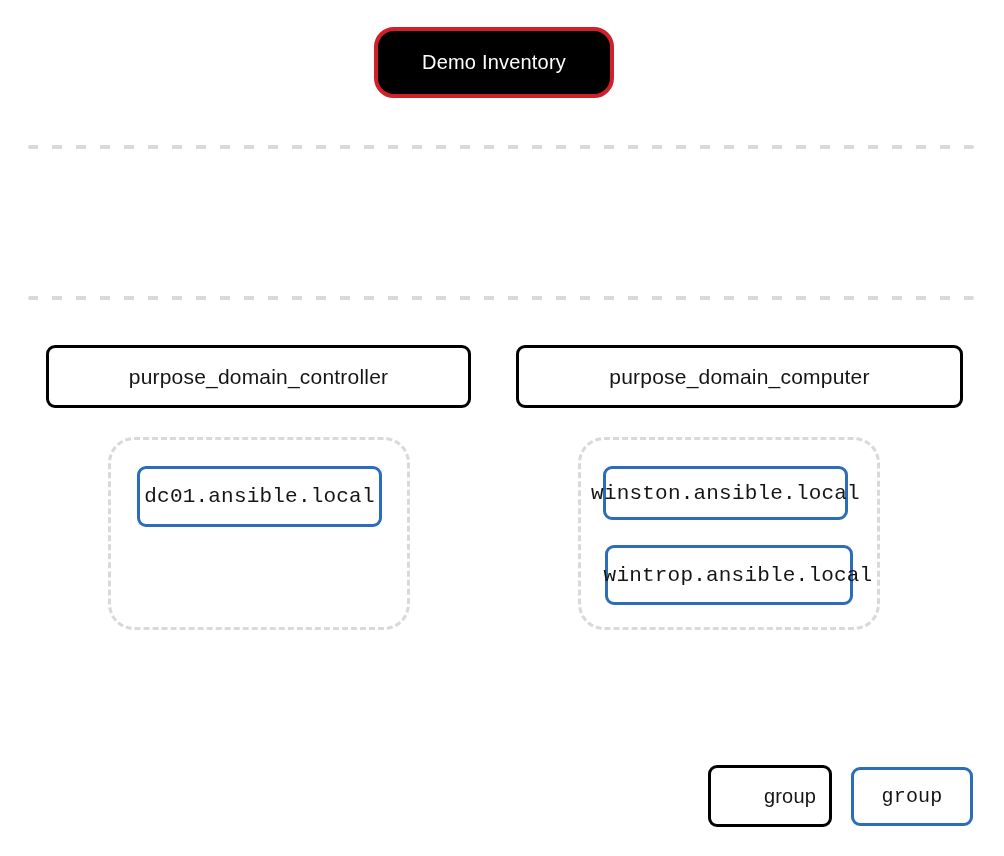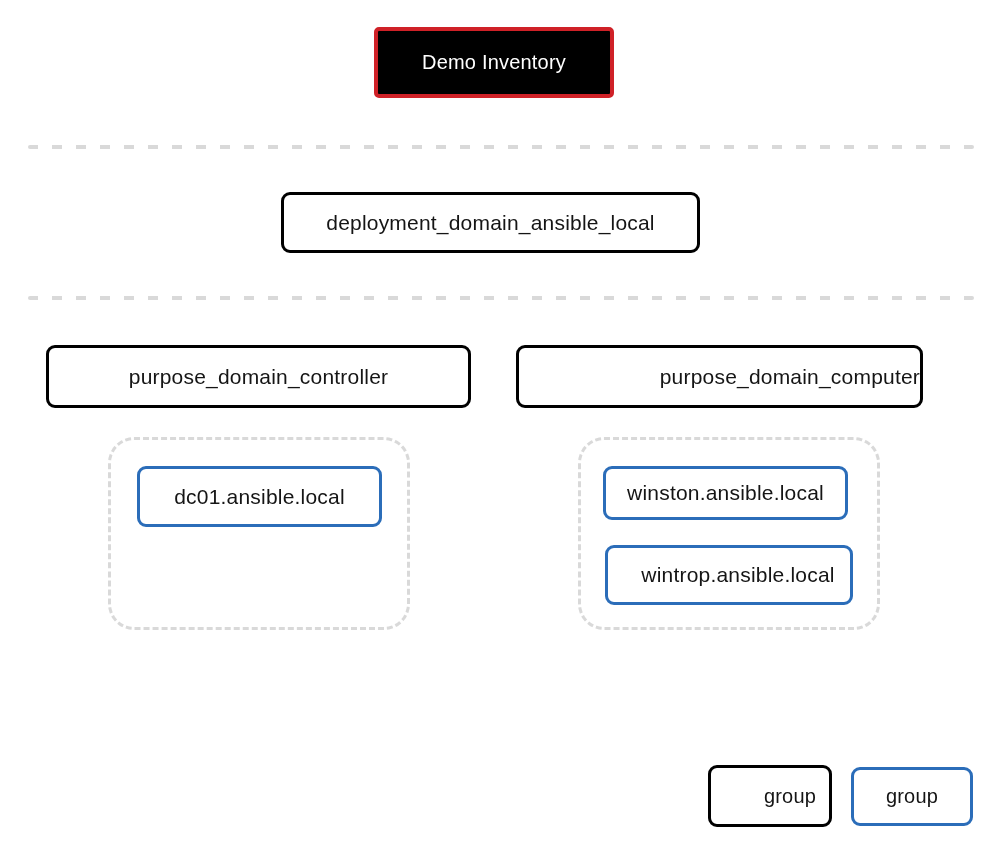--- a/index.html
+++ b/index.html
@@ -26,34 +26,35 @@
     font-size: 21px;
     letter-spacing: 0.2px;
     white-space: nowrap;
   }
   .node span { display: block; }
   .inventory-node {
     left: 374px; top: 27px; width: 240px; height: 71px;
     background: var(--inventory-bg, #000000);
     color: #ffffff;
     border: 4px solid var(--inventory-border, #cf2127);
-    border-radius: 5px;
+    border-radius: 20px;
     font-size: 20px;
   }
   .group-node {
     border: 3px solid var(--group-border, #000000);
     border-radius: 9px;
   }
   .host-node {
     border: 3px solid var(--host-border, #2b6db9);
     border-radius: 9px;
+    font-family: Liberation Mono, monospace;
   }
   .deployment-node { left: 281px; top: 192px; width: 419px; height: 61px; }
   .controller-node { left: 46px;  top: 345px; width: 425px; height: 63px; }
-  .computer-node   { left: 516px; top: 345px; width: 407px; height: 63px; justify-content: flex-end; }
+  .computer-node   { left: 516px; top: 345px; width: 447px; height: 63px; }
   .host-container {
     position: absolute;
     top: 437px;
     width: 302px;
     height: 193px;
     box-sizing: border-box;
     border: 3px dashed var(--dash, #d9d9d9);
     border-radius: 26px;
     background: transparent;
   }
@@ -85,23 +86,20 @@
 <body>
 
 <div class="canvas">
 
   <div class="node inventory-node">
     <span>Demo Inventory</span>
   </div>
 
   <div class="level-divider divider-1"></div>
 
-  <div class="node group-node deployment-node">
-    <span>deployment_domain_ansible_local</span>
-  </div>
 
   <div class="level-divider divider-2"></div>
 
   <div class="node group-node controller-node">
     <span>purpose_domain_controller</span>
   </div>
 
   <div class="node group-node computer-node">
     <span>purpose_domain_computer</span>
   </div>

